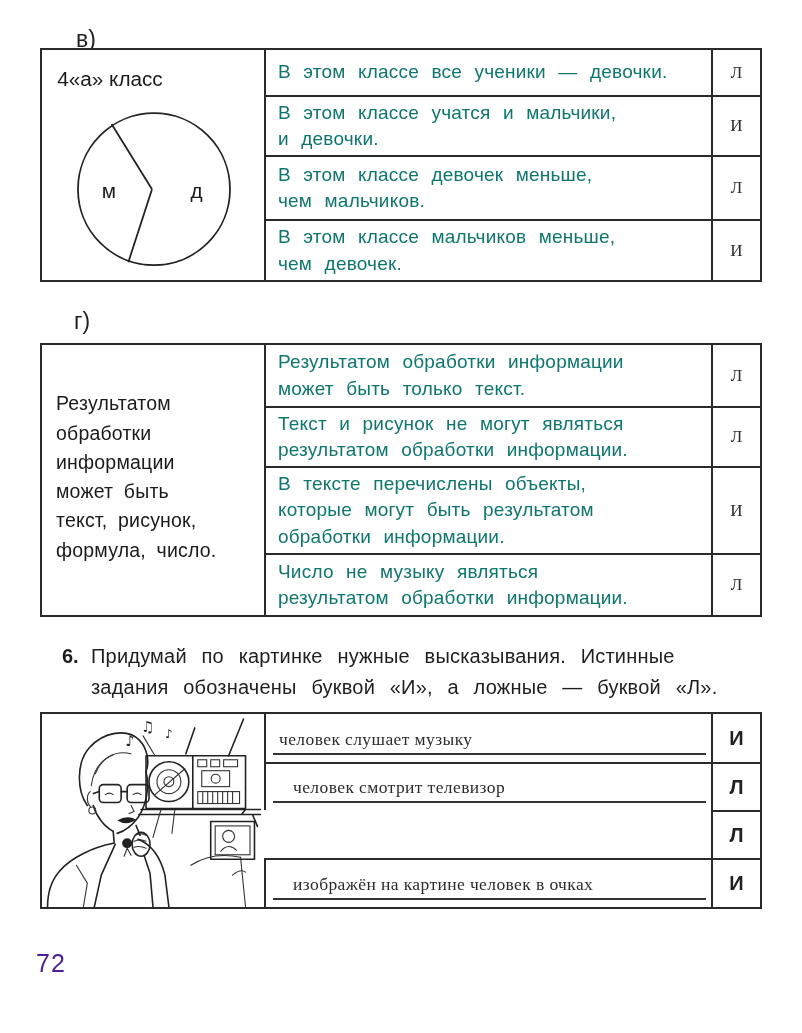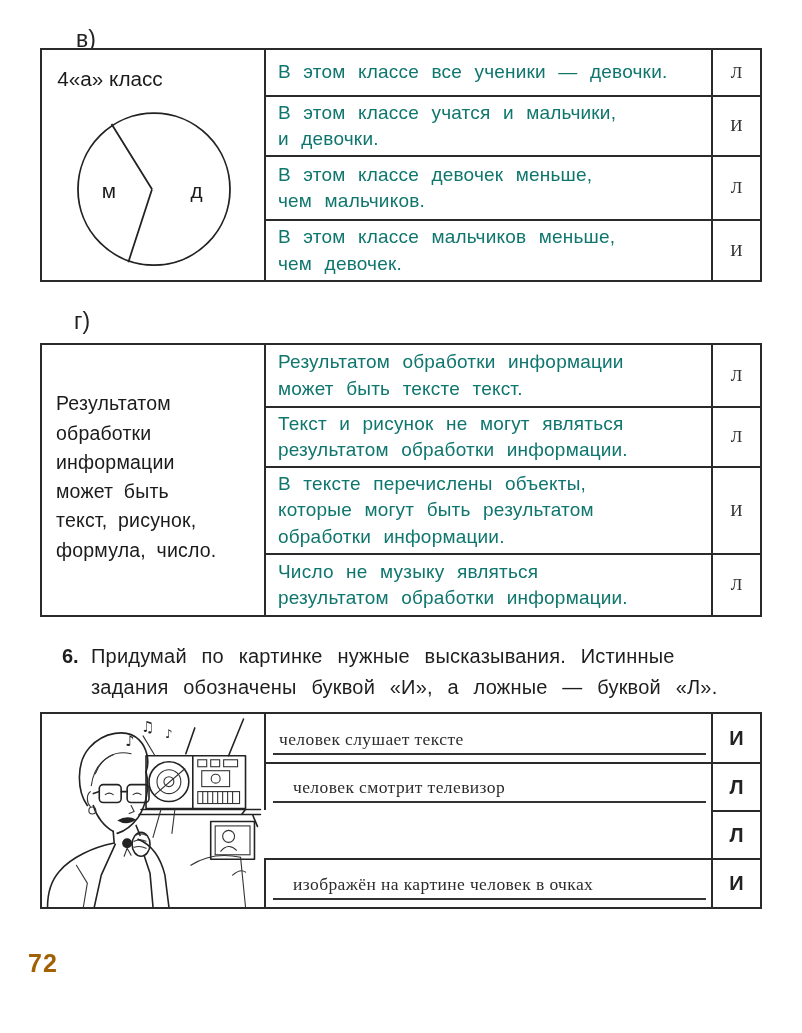--- a/index.html
+++ b/index.html
@@ -102,22 +102,22 @@
   }
   .task-text {
     flex: 1;
     letter-spacing: 0.2px;
     word-spacing: 9px;
     white-space: pre-line;
   }
 
   .page-num {
     position: absolute;
-    left: 28px; top: 949px;
-    font-size: 25px; font-weight: bold; color: #a16207;
+    left: 36px; top: 949px;
+    font-size: 25px; font-weight: normal; color: #4c1d95;
     letter-spacing: 1px;
   }
 
   svg { display: block; }
   .chart-svg, .pic-svg { position: absolute; inset: 0; width: 100%; height: 100%; }
   .sketch { stroke: #222; fill: none; stroke-width: 1.6; stroke-linecap: round; stroke-linejoin: round; }
   .sketch-thin { stroke: #333; fill: none; stroke-width: 1.1; stroke-linecap: round; }
 </style>
 </head>
 <body>
@@ -174,21 +174,21 @@
     <span class="ml">Результатом
 обработки
 информации
 может быть
 текст, рисунок,
 формула, число.</span>
   </div>
 
   <div class="cell stmt bl" style="grid-area:1/2">
     <span class="ml">Результатом обработки информации
-может быть тексте текст.</span>
+может быть только текст.</span>
   </div>
   <div class="cell ans bl" style="grid-area:1/3">
     <span>Л</span>
   </div>
 
   <div class="cell stmt bl bt" style="grid-area:2/2">
     <span class="ml">Текст и рисунок не могут являться
 результатом обработки информации.</span>
   </div>
   <div class="cell ans bl bt" style="grid-area:2/3">
@@ -285,21 +285,21 @@
         <path d="M 72,131 L 58,162 L 51,194" class="sketch"></path>
         <path d="M 33,152 L 44,170 L 40,194" class="sketch-thin"></path>
         <path d="M 95,126 C 110,132 118,146 122,162 L 126,194" class="sketch"></path>
         <path d="M 148,152 Q 170,138 198,144 L 203,194" class="sketch-thin"></path>
         <path d="M 190,162 q 8,-7 13,-3" class="sketch-thin"></path>
       </g>
     </svg>
   </div>
 
   <div class="cell uline-cell bl" style="grid-area:1/2">
-    <span class="uline">человек слушает тексте</span>
+    <span class="uline">человек слушает музыку</span>
   </div>
   <div class="cell ans ans-bold bl" style="grid-area:1/3">
     <span>И</span>
   </div>
 
   <div class="cell uline-cell bl bt" style="grid-area:2/2">
     <span class="uline indent">человек смотрит телевизор</span>
   </div>
   <div class="cell ans ans-bold bl bt" style="grid-area:2/3">
     <span>Л</span>

